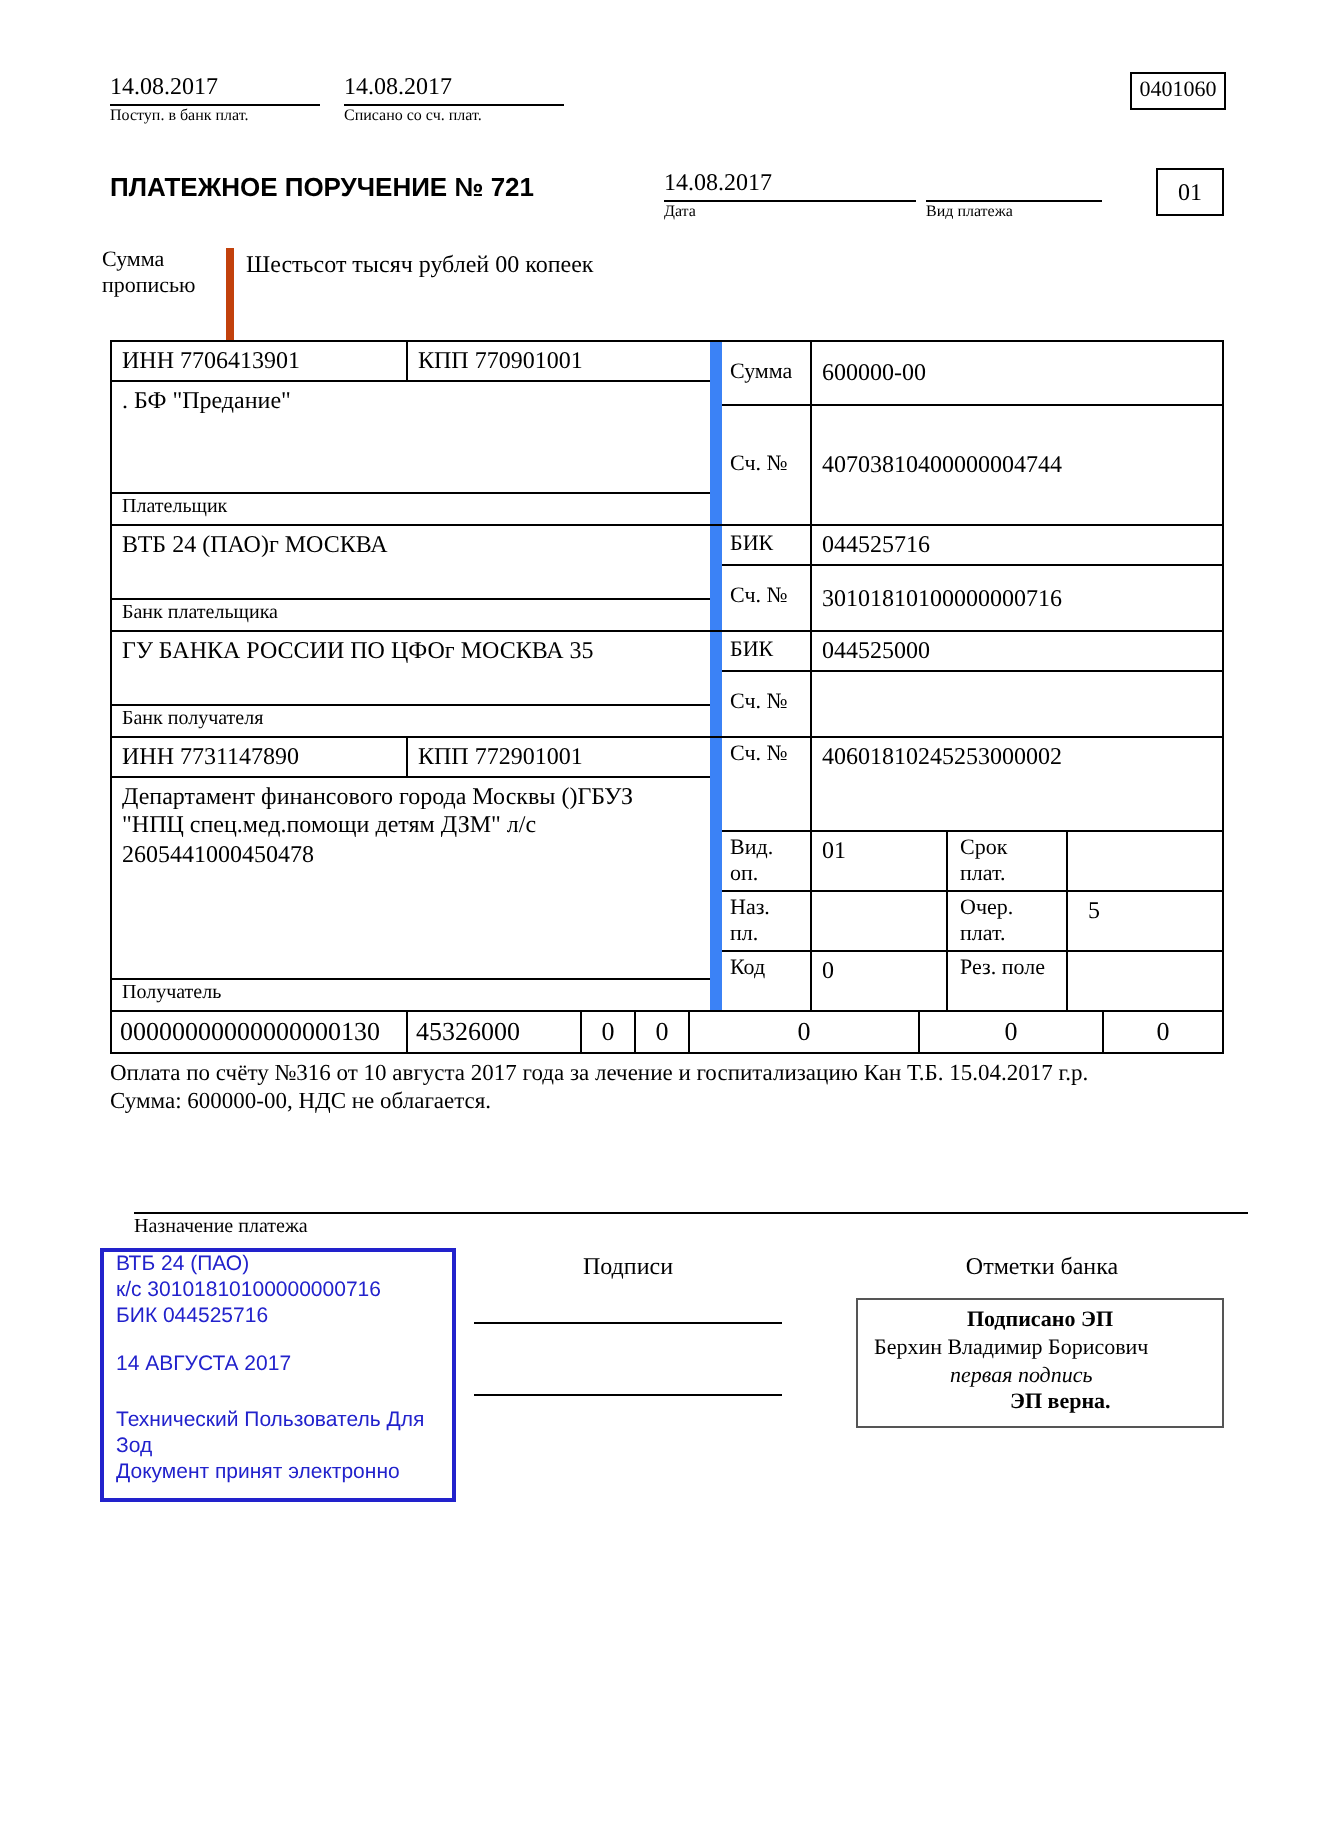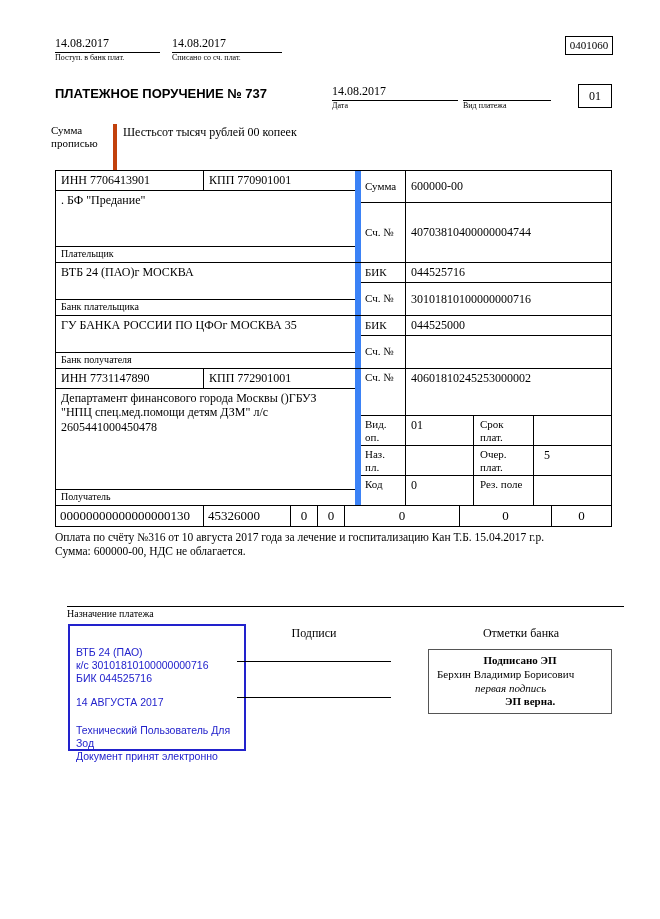--- a/index.html
+++ b/index.html
@@ -34,22 +34,22 @@
   .vcent .lab, .vcent .cell { padding-top:0; padding-bottom:0; }
   .sublab { width:60px; border-right:1px solid #000; padding:2px 4px 2px 6px; font-size:11px; flex-shrink:0; }
   .subval1 { width:68px; border-right:1px solid #000; padding:2px 5px; flex-shrink:0; }
   .tax { height:20px; font-size:13px; }
   .tcell { border-right:1px solid #000; padding:2px 4px; overflow:hidden; white-space:nowrap; }
   .tcell.c { text-align:center; }
   .tcell.nr { border-right:none; }
 
   
   .stamp {
-    position:absolute; left:68px; top:624px; width:178px; height:127px;
-    border:2px solid #2222cc; color:#2222cc; padding:20px 6px;
+    position:absolute; left:50px; top:624px; width:178px; height:127px;
+    border:2px solid #2222cc; color:#2222cc; padding:0 6px;
     font-family:"Liberation Sans", sans-serif; font-size:10.5px; line-height:1.25;
   }
   .stamp .gap1 { margin-top:11px; }
   .stamp .gap2 { margin-top:14px; }
   .sigline { position:absolute; border-top:1px solid #000; width:154px; left:237px; }
   .esign {
     position:absolute; left:428px; top:649px; width:184px; min-height:63px;
     border:1px solid #555; padding:4px 8px; font-size:11px; line-height:1.25;
   }
   .esign .t { font-weight:bold; text-align:center; }
@@ -64,21 +64,21 @@
   <div class="abs" style="left:55px; top:36px; width:105px;">
     <div class="ul" style="padding-bottom:2px;">14.08.2017</div>
     <div class="tiny">Поступ. в банк плат.</div>
   </div>
   <div class="abs" style="left:172px; top:36px; width:110px;">
     <div class="ul" style="padding-bottom:2px;">14.08.2017</div>
     <div class="tiny">Списано со сч. плат.</div>
   </div>
   <div class="abs box" style="left:565px; top:36px; width:48px; height:19px; font-size:11px;">0401060</div>
 
-  <div class="abs sans bold" style="left:55px; top:86px; font-size:13px;">ПЛАТЕЖНОЕ ПОРУЧЕНИЕ № 737</div>
+  <div class="abs sans bold" style="left:55px; top:86px; font-size:13px;">ПЛАТЕЖНОЕ ПОРУЧЕНИЕ № 721</div>
   <div class="abs" style="left:332px; top:84px; width:126px;">
     <div class="ul" style="padding-bottom:2px;">14.08.2017</div>
     <div class="tiny">Дата</div>
   </div>
   <div class="abs" style="left:463px; top:84px; width:88px;">
     <div class="ul" style="height:17px;"></div>
     <div class="tiny">Вид платежа</div>
   </div>
   <div class="abs box" style="left:578px; top:84px; width:34px; height:24px;">01</div>
 

